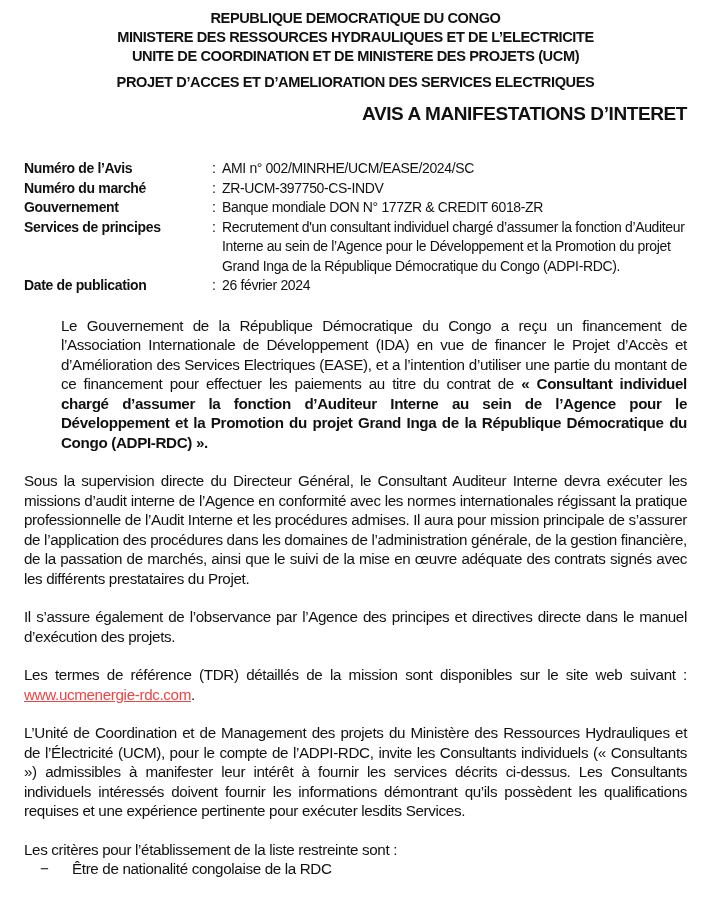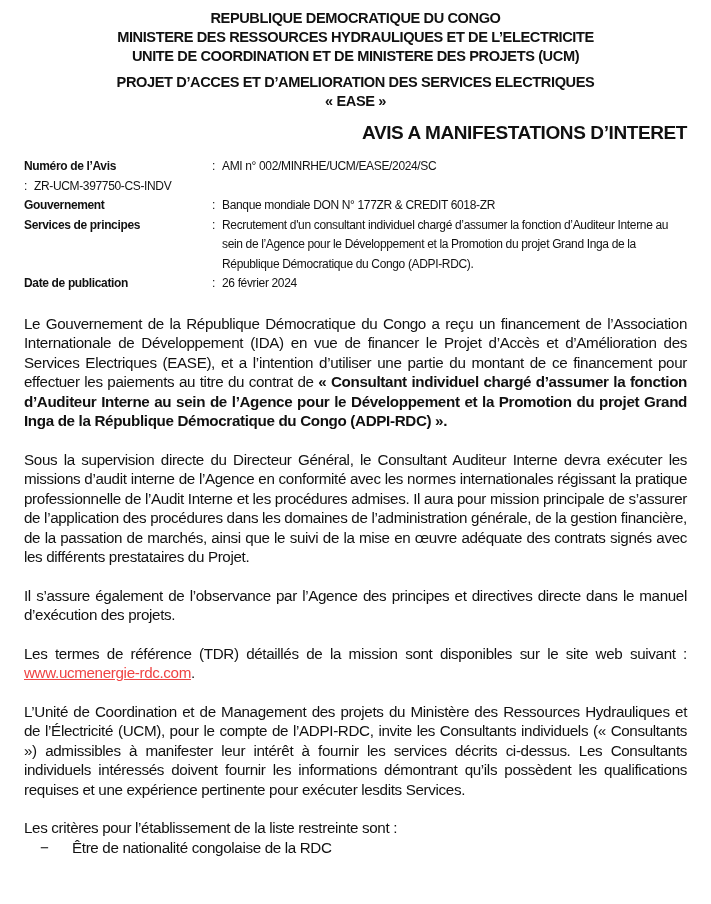--- a/index.html
+++ b/index.html
@@ -32,23 +32,23 @@
     }
     .header .block1 { padding-top: 9px; }
     .header .block2 { margin-top: 7px; }
     .header .title {
       margin-top: 12px;
       font-size: 19px;
       text-underline-offset: 2px;
       text-align: right;
     }
     .meta {
-      margin-top: 15px;
+      margin-top: 36px;
       line-height: 19.5px;
-      font-size: 12px;
+      font-size: 14px;
     }
     .meta-row {
       display: flex;
     }
     .meta-label {
       width: 188px;
       flex: 0 0 188px;
       font-weight: bold;
     }
     .meta-value {
@@ -60,21 +60,21 @@
     }
     .meta-value .text {
       flex: 1;
     }
     .para {
       text-align: justify;
       line-height: 19.5px;
       margin: 0;
     }
     .para b { font-weight: bold; }
-    .p1 { margin-top: 20px; }
+    .p1 { margin-top: 20px; margin-left: 37px; }
     .p2 { margin-top: 19px; }
     .p3 { margin-top: 19px; }
     .p4 { margin-top: 19px; }
     .p5 { margin-top: 19px; }
     .p6 { margin-top: 19px; }
     a.link {
       color: #ef4444;
       text-decoration: underline;
     }
     .list {
@@ -97,34 +97,34 @@
 <div class="page">
 
   <div class="header">
     <div class="block1">
       <div>REPUBLIQUE DEMOCRATIQUE DU CONGO</div>
       <div>MINISTERE DES RESSOURCES HYDRAULIQUES ET DE L’ELECTRICITE</div>
       <div>UNITE DE COORDINATION ET DE MINISTERE DES PROJETS (UCM)</div>
     </div>
     <div class="block2">
       <div>PROJET D’ACCES ET D’AMELIORATION DES SERVICES ELECTRIQUES</div>
-      <div>« EASE »</div>
     </div>
     <div class="title">AVIS A MANIFESTATIONS D’INTERET</div>
   </div>
 
   <div class="meta">
     <div class="meta-row">
       <div class="meta-label">Numéro de l’Avis</div>
       <div class="meta-value">
         <span class="colon">:</span>
         <span class="text">AMI n° 002/MINRHE/UCM/EASE/2024/SC</span>
       </div>
     </div>
     <div class="meta-row">
+      <div class="meta-label">Numéro du marché</div>
       <div class="meta-value">
         <span class="colon">:</span>
         <span class="text">ZR-UCM-397750-CS-INDV</span>
       </div>
     </div>
     <div class="meta-row">
       <div class="meta-label">Gouvernement</div>
       <div class="meta-value">
         <span class="colon">:</span>
         <span class="text">Banque mondiale DON N° 177ZR &amp; CREDIT 6018-ZR</span>

